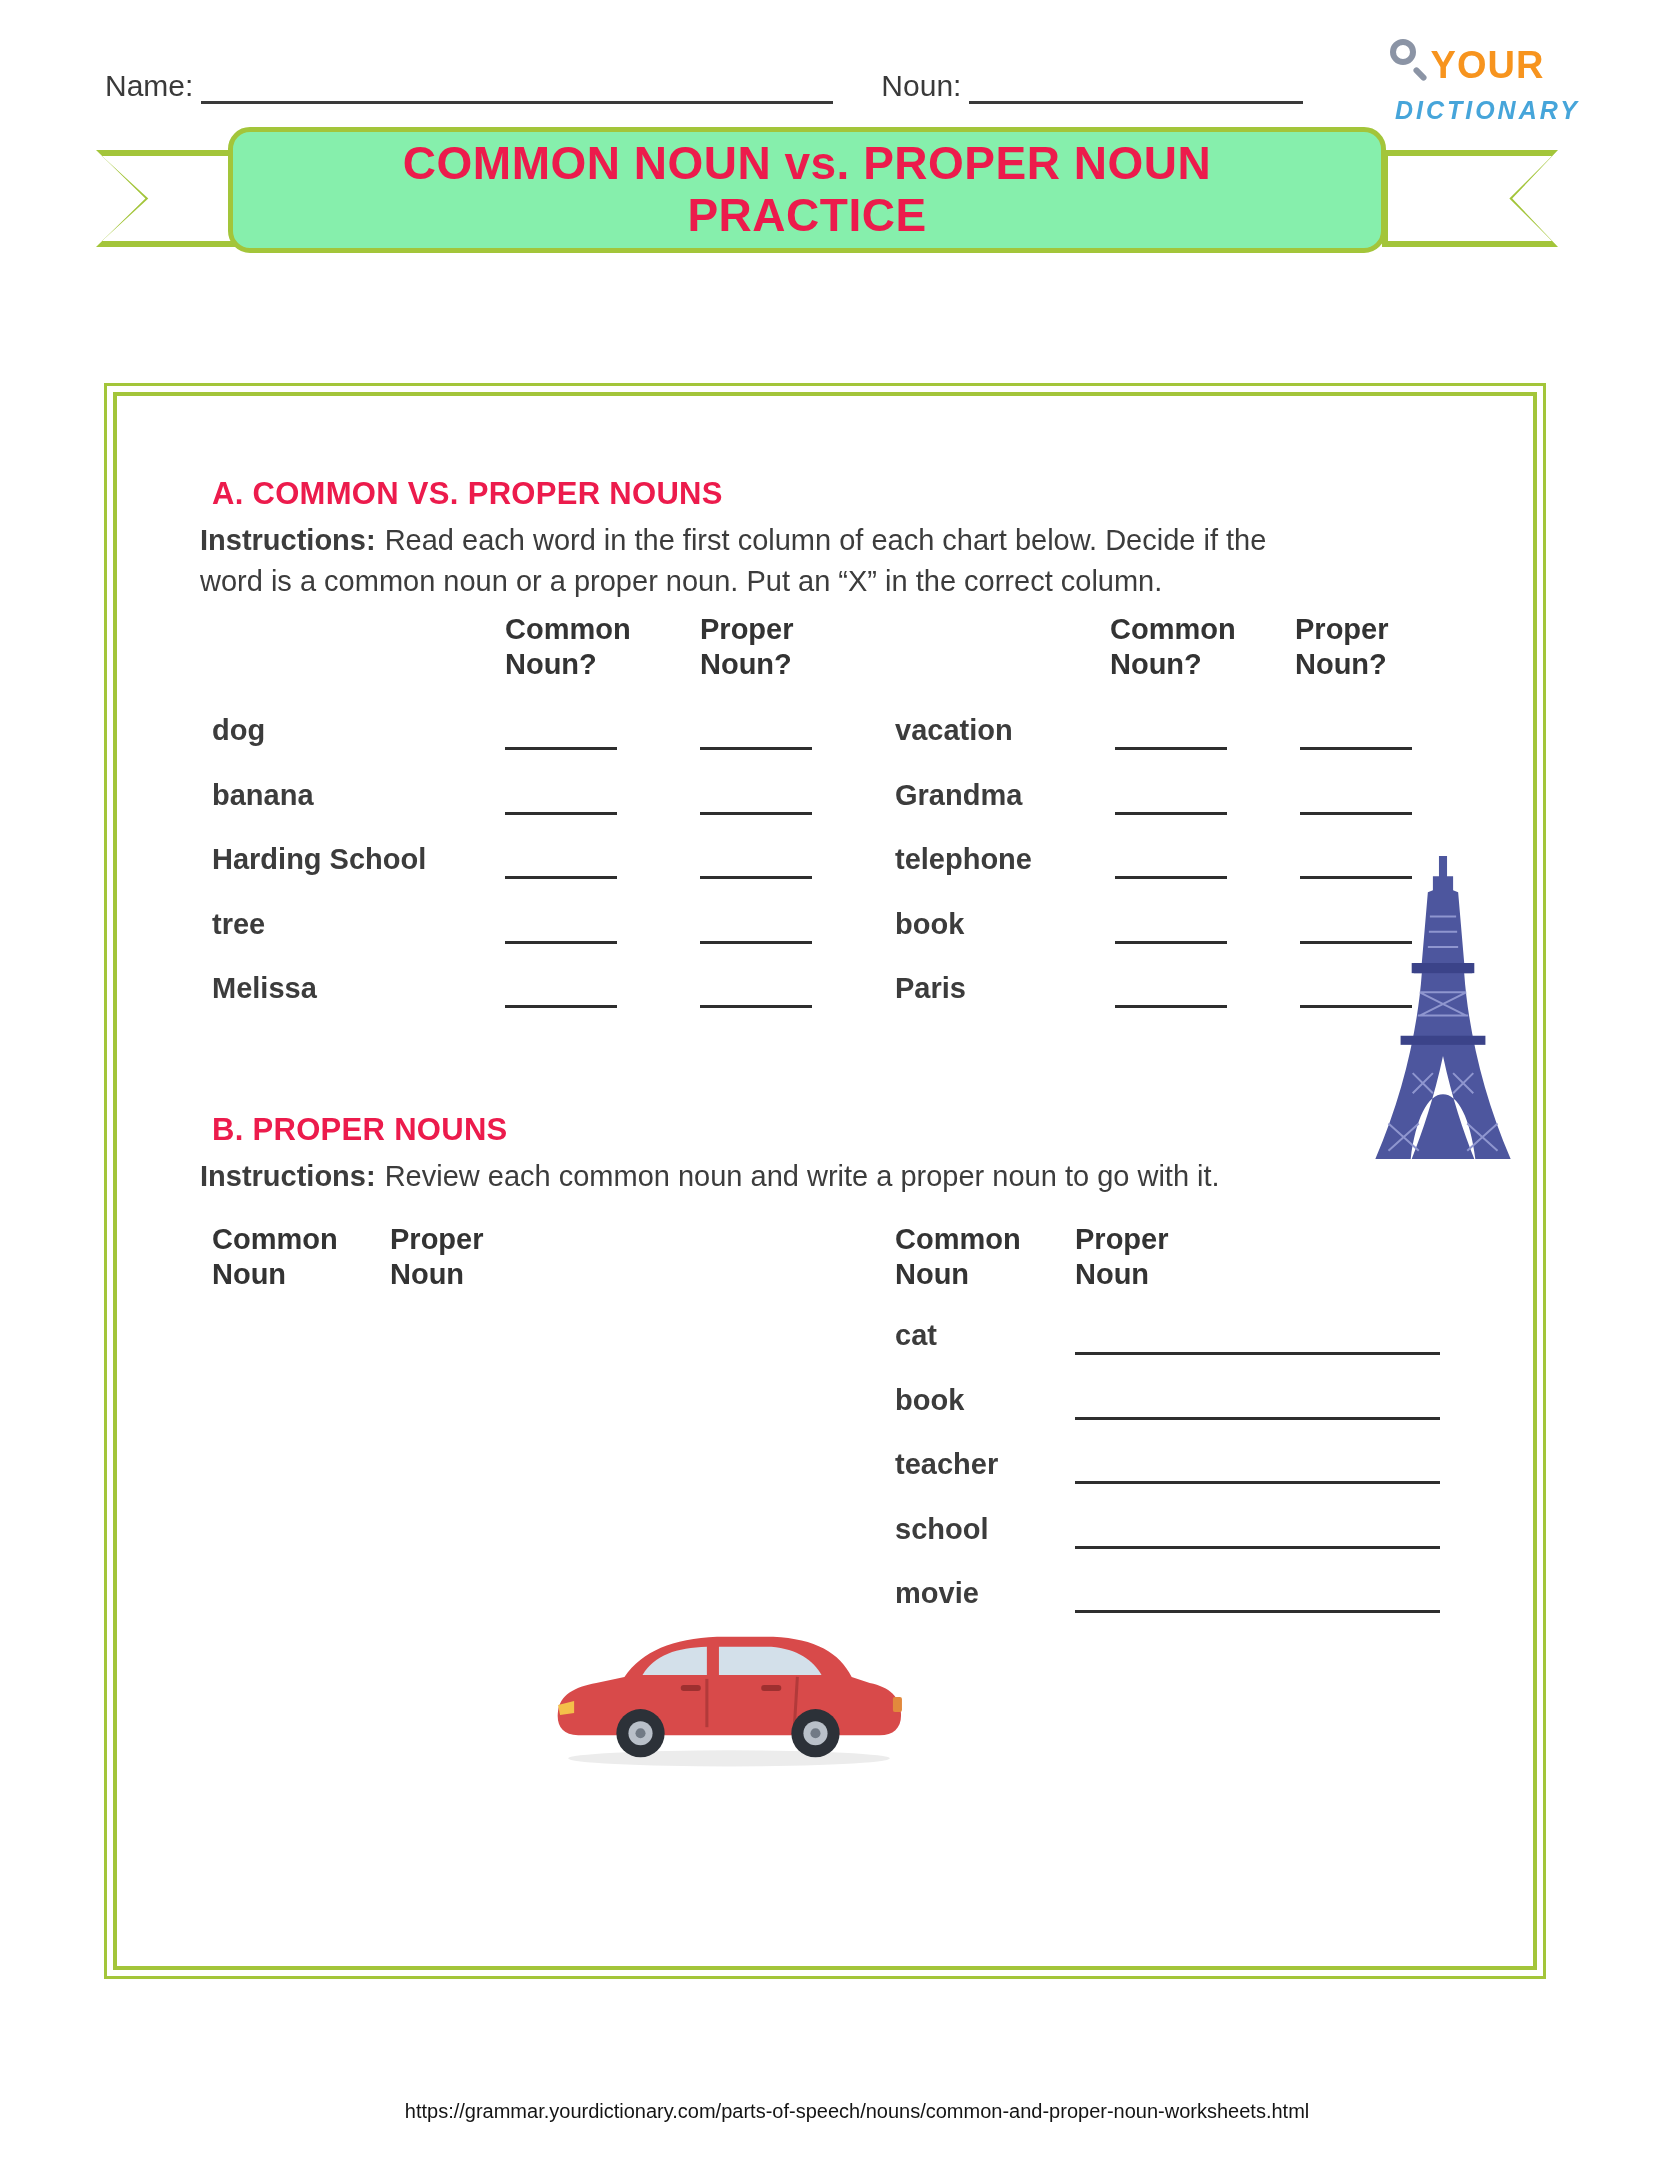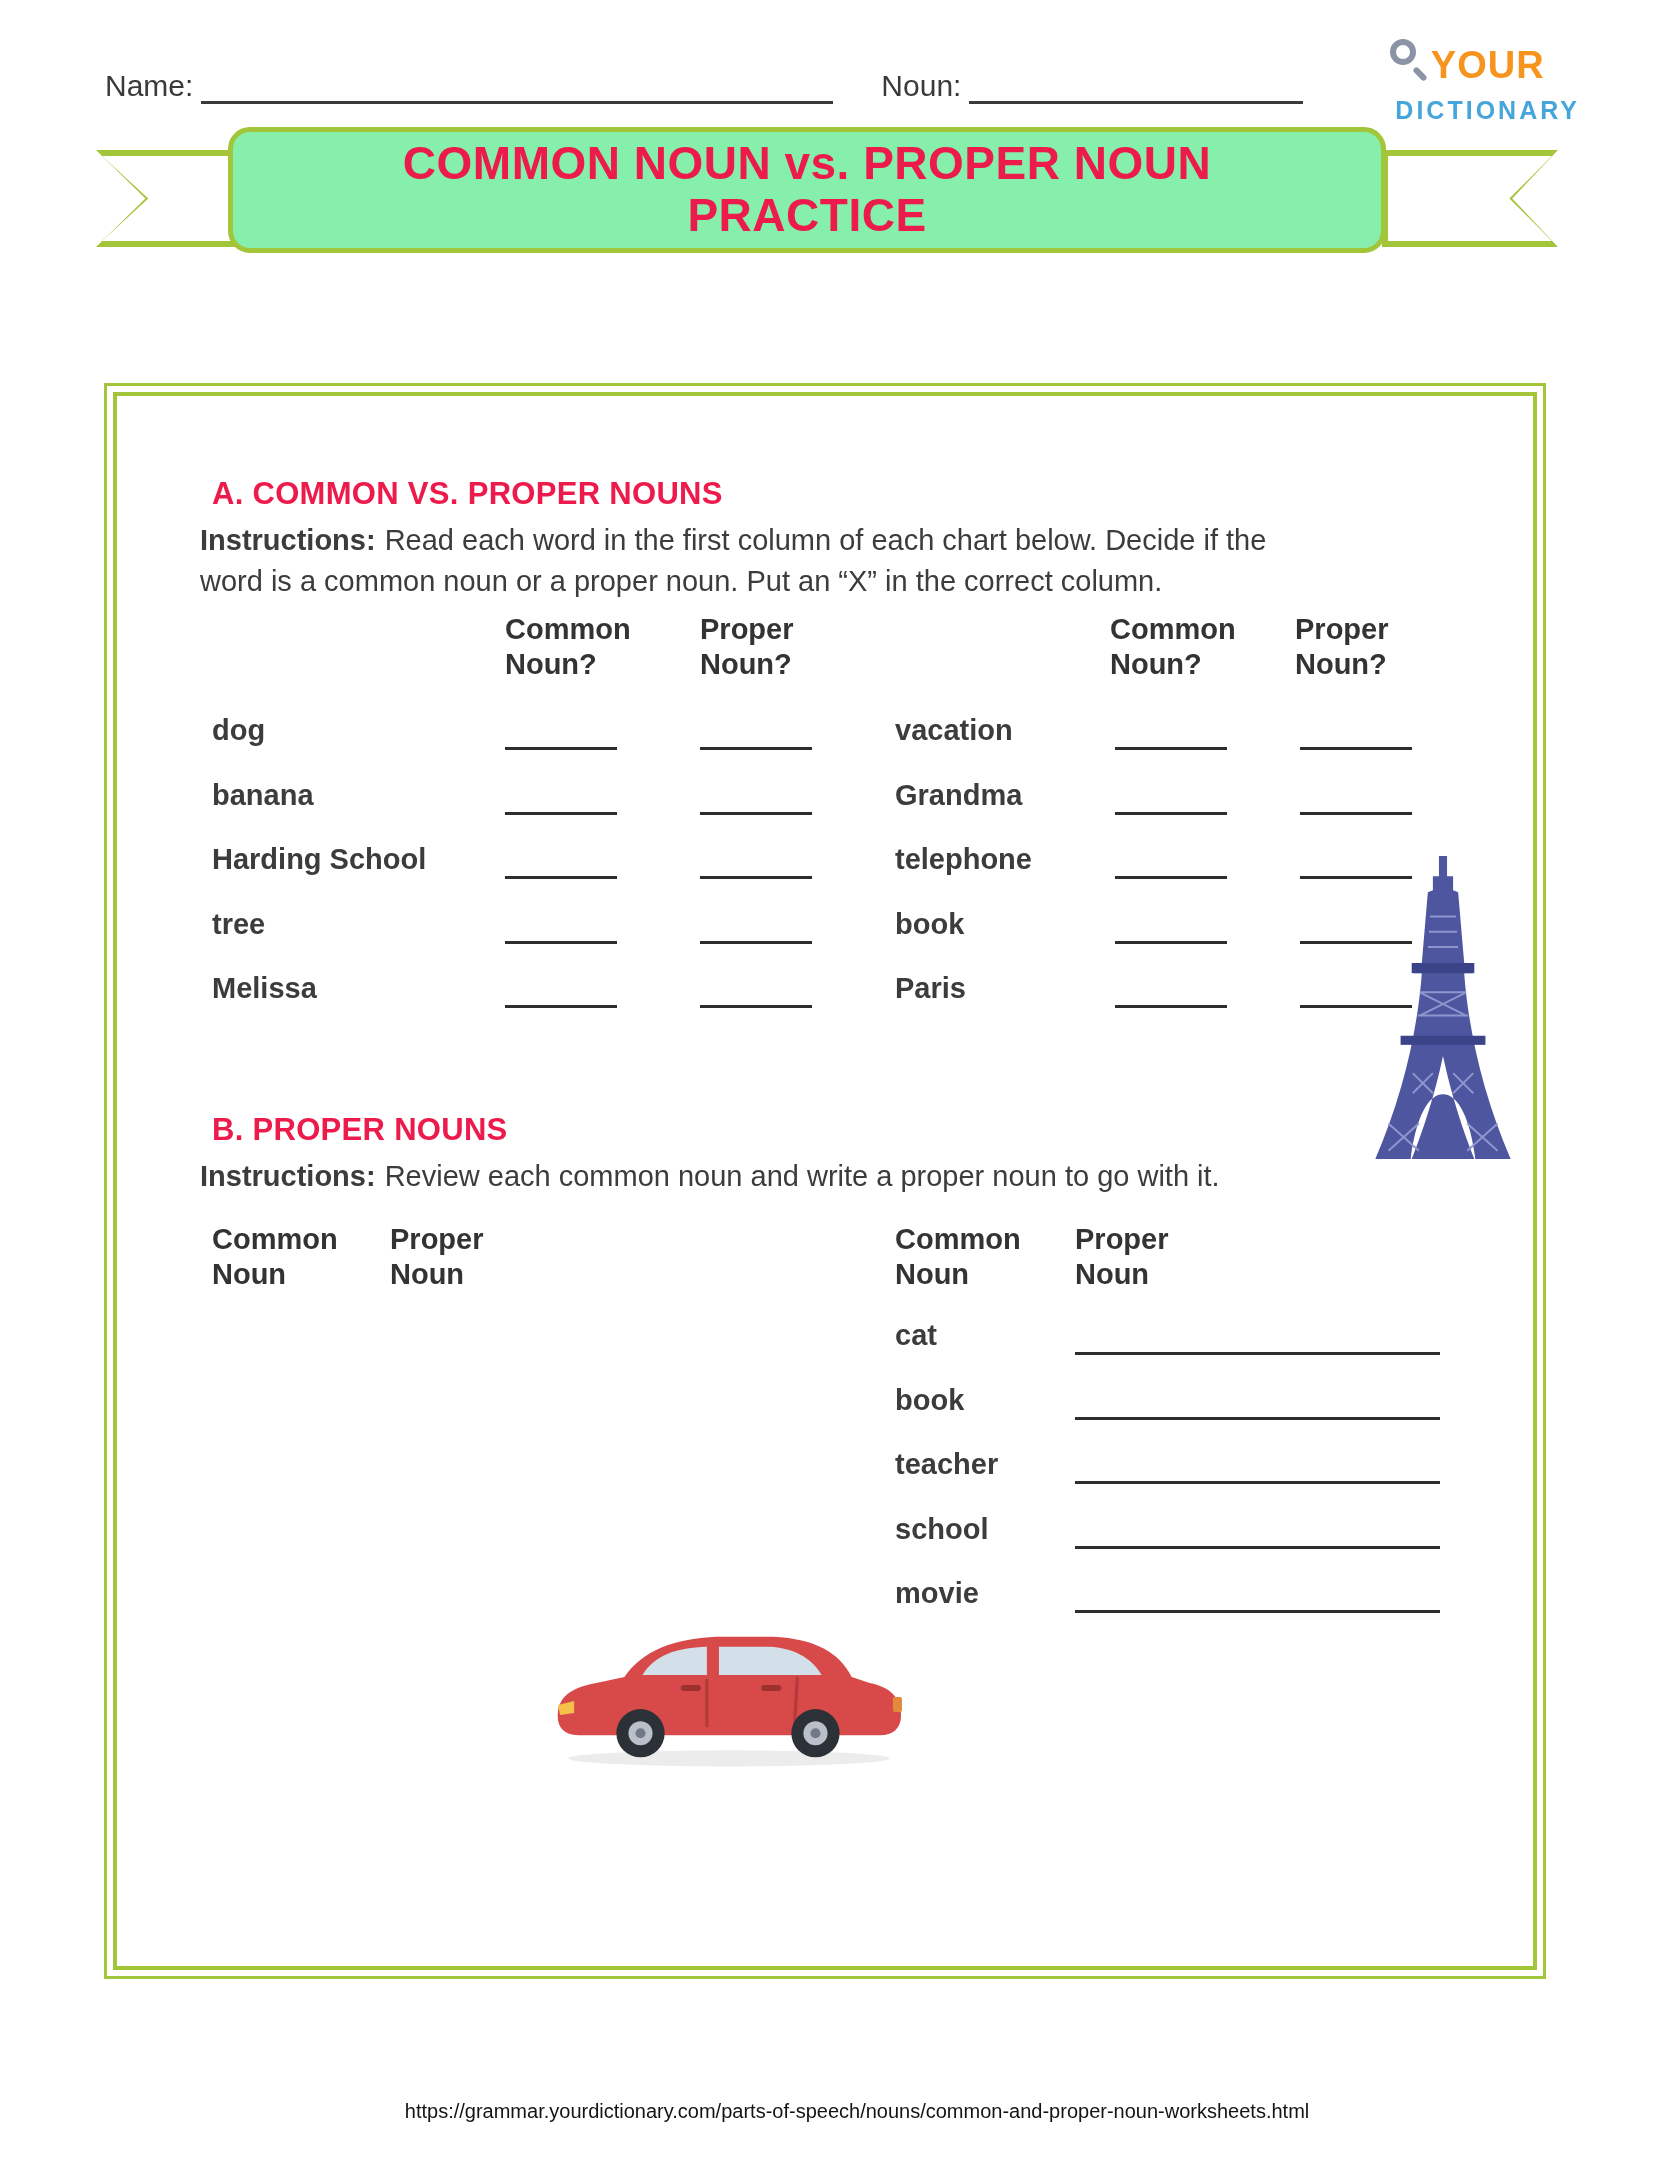--- a/index.html
+++ b/index.html
@@ -13,21 +13,21 @@
   .wline { display:inline-block; height:36px; border-bottom:3px solid #3a3a3a; }
   .name-line { width:632px; margin-left:8px; }
   .date-lbl { margin-left:48px; }
   .date-line { width:334px; margin-left:8px; }
 
   
   .logo { position:absolute; top:36px; right:88px; text-align:center; }
   .logo-your { position:relative; display:inline-block; font-size:38px; font-weight:800; letter-spacing:1px; color:var(--orange,#f7941e); line-height:58px; }
   .magnifier { position:absolute; left:-5px; top:3px; width:26px; height:26px; border:6px solid #8b94a5; border-radius:50%; background:transparent; }
   .magnifier::after { content:''; position:absolute; width:6px; height:16px; background:#8b94a5; left:21px; top:21px; transform:rotate(-45deg); border-radius:3px; }
-  .logo-dict { font-size:25px; font-weight:700; letter-spacing:3px; color:var(--blue,#46a5da); margin-top:2px; }
+  .logo-dict { font-size:25px; font-weight:700; letter-spacing:3px; color:var(--blue,#46a5da); margin-top:2px;font-style:italic; }
 
   
   .tail { position:absolute; top:150px; height:97px; z-index:1; background:var(--green,#a3c53a); }
   .tail-left  { left:96px;  width:190px; clip-path:polygon(0 0,100% 0,100% 100%,0 100%,26% 50%); }
   .tail-right { left:1382px; width:176px; clip-path:polygon(0 0,100% 0,74% 50%,100% 100%,0 100%); }
   .tail-inner { position:absolute; inset:6px; background:#fff; }
   .tail-left  .tail-inner { clip-path:polygon(0 0,100% 0,100% 100%,0 100%,26% 50%); }
   .tail-right .tail-inner { clip-path:polygon(0 0,100% 0,74% 50%,100% 100%,0 100%); }
   .banner-box { position:absolute; left:228px; top:127px; width:1158px; height:126px; background:#86efac;
     border:5px solid var(--green,#a3c53a); border-radius:22px; z-index:2;

